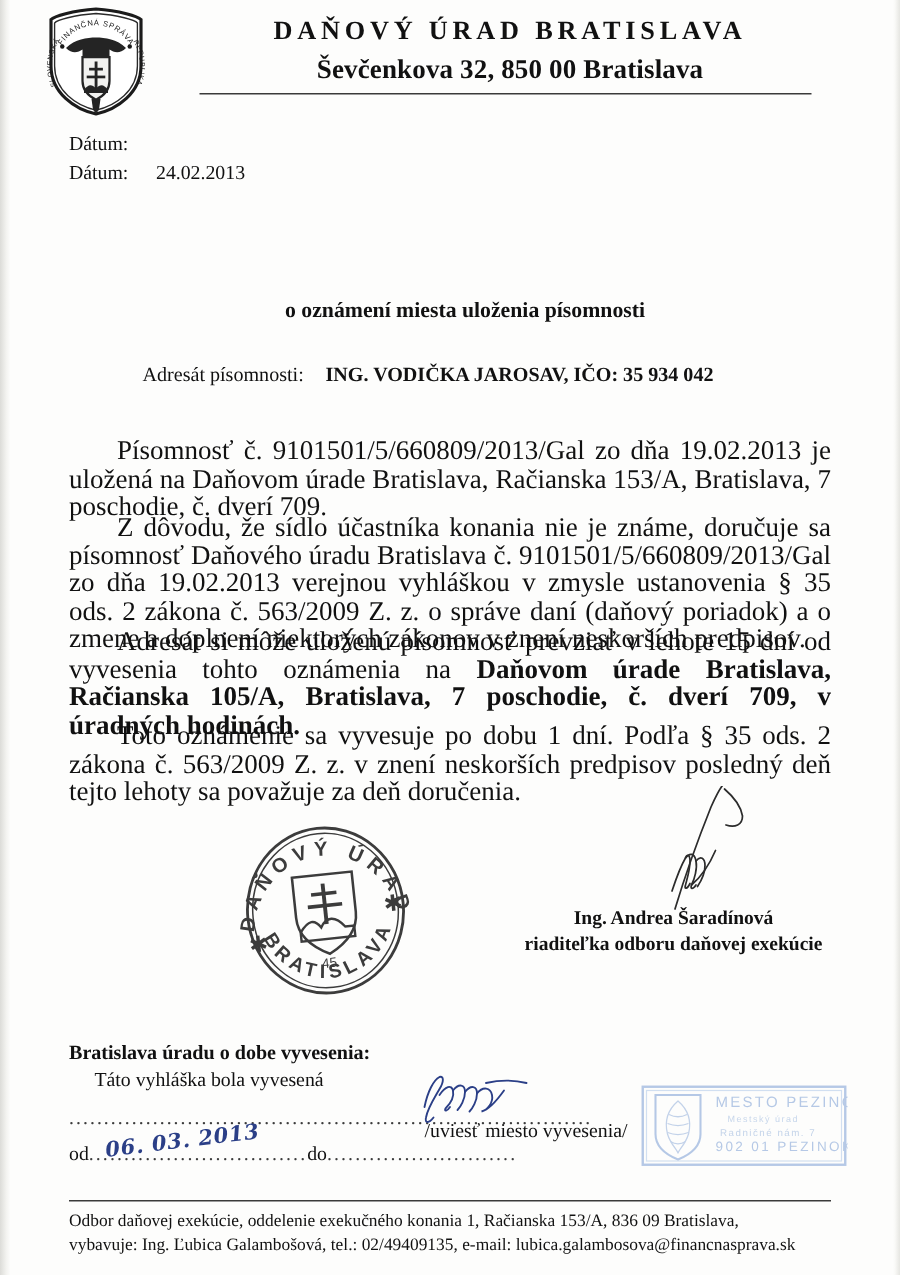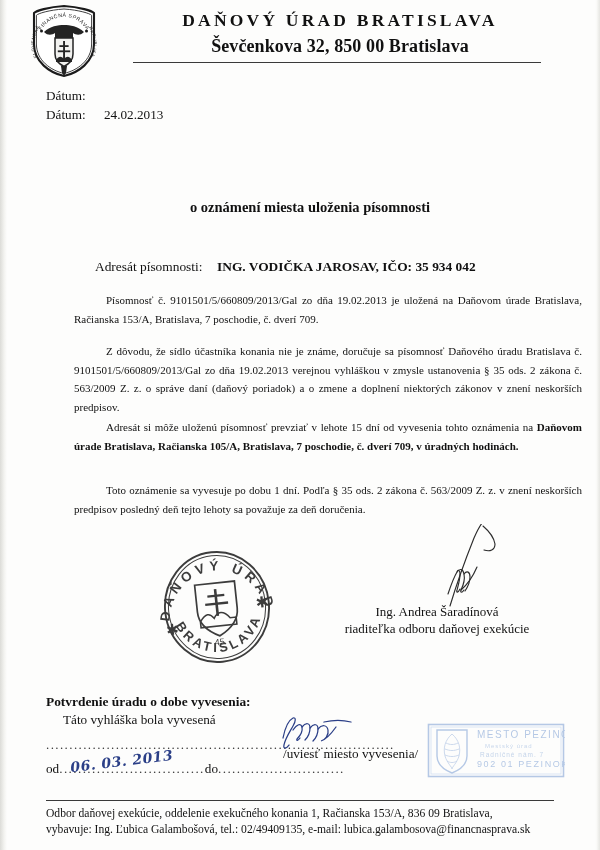--- a/index.html
+++ b/index.html
@@ -104,34 +104,33 @@
   }
 
   
   .addressee {
     position: absolute;
     left: 95px;
     top: 240px;
     font-size: 13.4px;
     line-height: 19px;
   }
-  .addressee .row { display: flex; align-items: center; margin-top: 17px; }
+  .addressee .row { display: flex; align-items: center; }
   .addressee .lbl { display: inline-block; width: 122px; }
   .addressee .val { font-weight: bold; }
 
   
   .para {
     position: absolute;
     left: 46px;
     width: 508px;
-    font-size: 11px;
+    font-size: 18px;
     line-height: 18.6px;
     text-align: justify;
     text-indent: 32px;
-    margin-left: 28px;
   }
   .para.p1 { top: 291px; }
   .para.p2 { top: 342px; }
   .para.p3 { top: 418px; }
   .para.p4 { top: 481px; }
   .para b { font-weight: bold; }
 
   
   .round-stamp {
     position: absolute;
@@ -144,26 +143,27 @@
   
   .pen-signature {
     position: absolute;
     left: 398px;
     top: 524px;
     width: 130px;
     height: 95px;
   }
   .sig-name {
     position: absolute;
-    left: 312px;
+    left: 324px;
     top: 603px;
     width: 250px;
     text-align: center;
     font-size: 13px;
     line-height: 17px;
+    font-weight: bold;
   }
 
   
   .confirm-heading {
     position: absolute;
     left: 46px;
     top: 694px;
     font-size: 13.4px;
     font-weight: bold;
   }
@@ -364,21 +364,21 @@
         <path d="M 63,66 C 70,60 76,50 79,43"></path>
       </g>
     </svg>
   </div>
 
   <div class="sig-name">
     <div>Ing. Andrea Šaradínová</div>
     <div>riaditeľka odboru daňovej exekúcie</div>
   </div>
 
-  <div class="confirm-heading">Potvrdenie úradu o dobe vyvesenia:</div>
+  <div class="confirm-heading">Bratislava úradu o dobe vyvesenia:</div>
   <div class="confirm-line2">Táto vyhláška bola vyvesená</div>
   <div class="dots-row-1">...................................................................................................</div>
   <div class="uviest-label">/uviesť miesto vyvesenia/</div>
 
   <div class="od-row">
     <span>od</span><span class="dots">...............................</span><span>do</span><span class="dots">...........................</span>
   </div>
 
   <div class="hand-date">06. 03. 2013</div>
 

